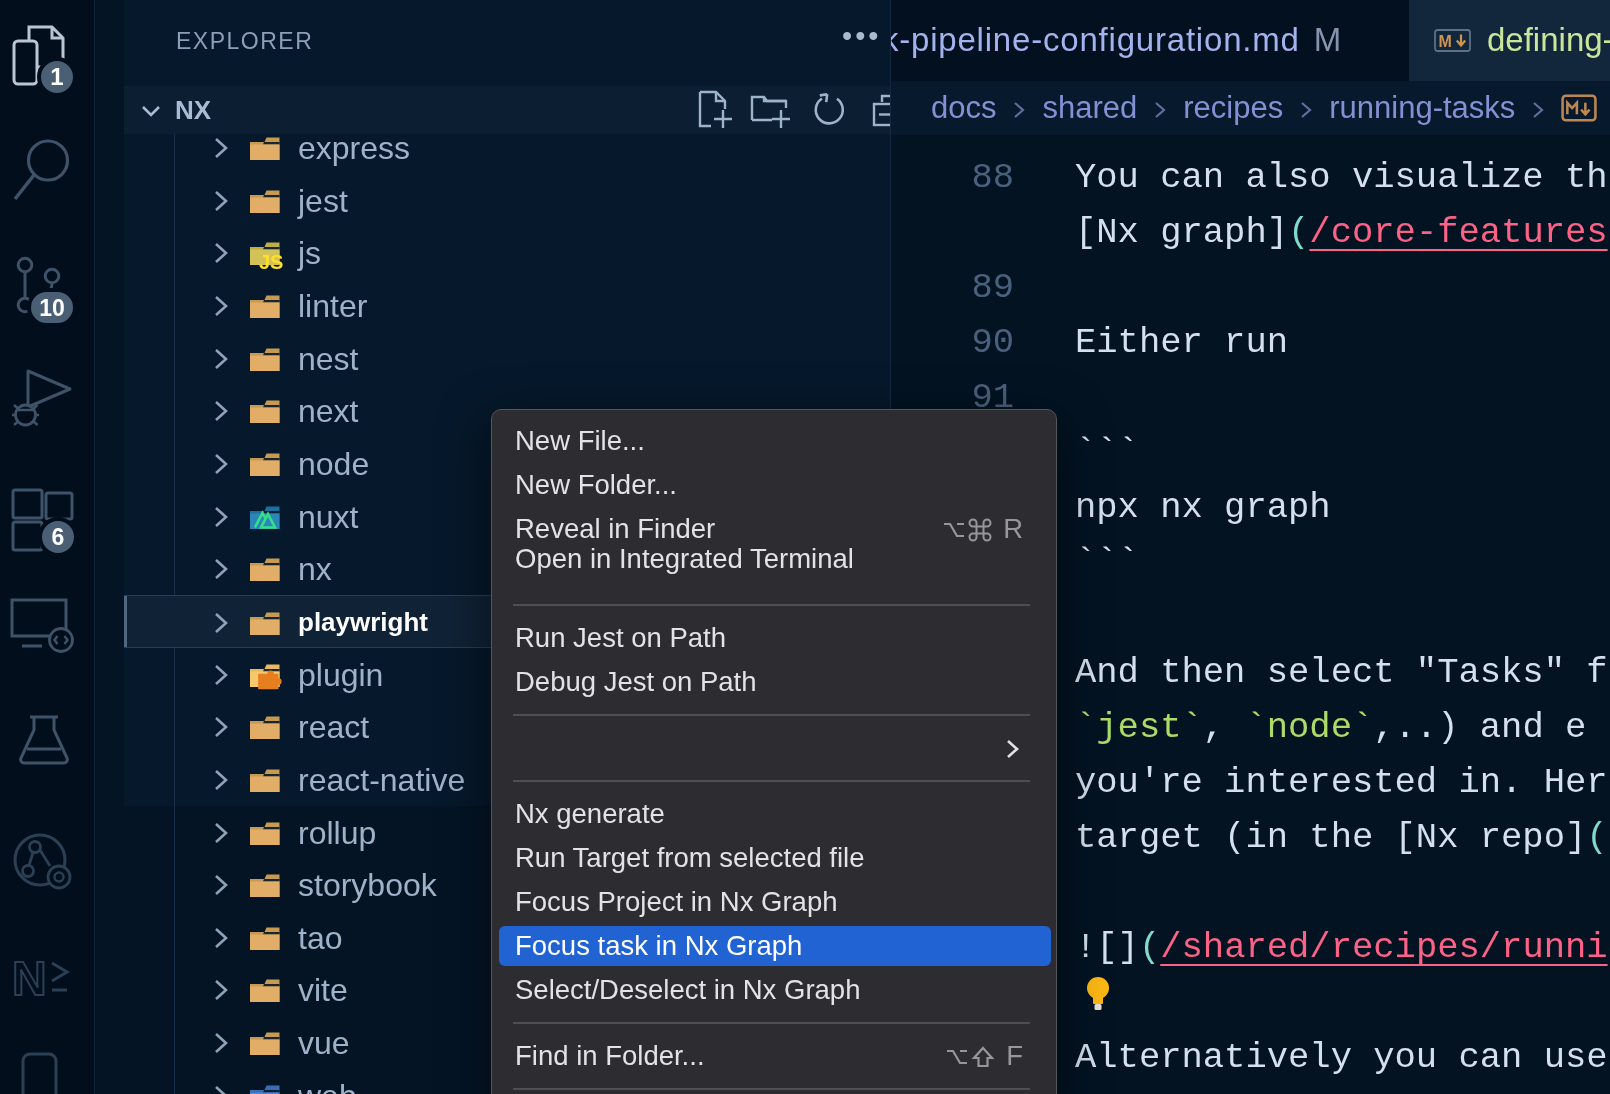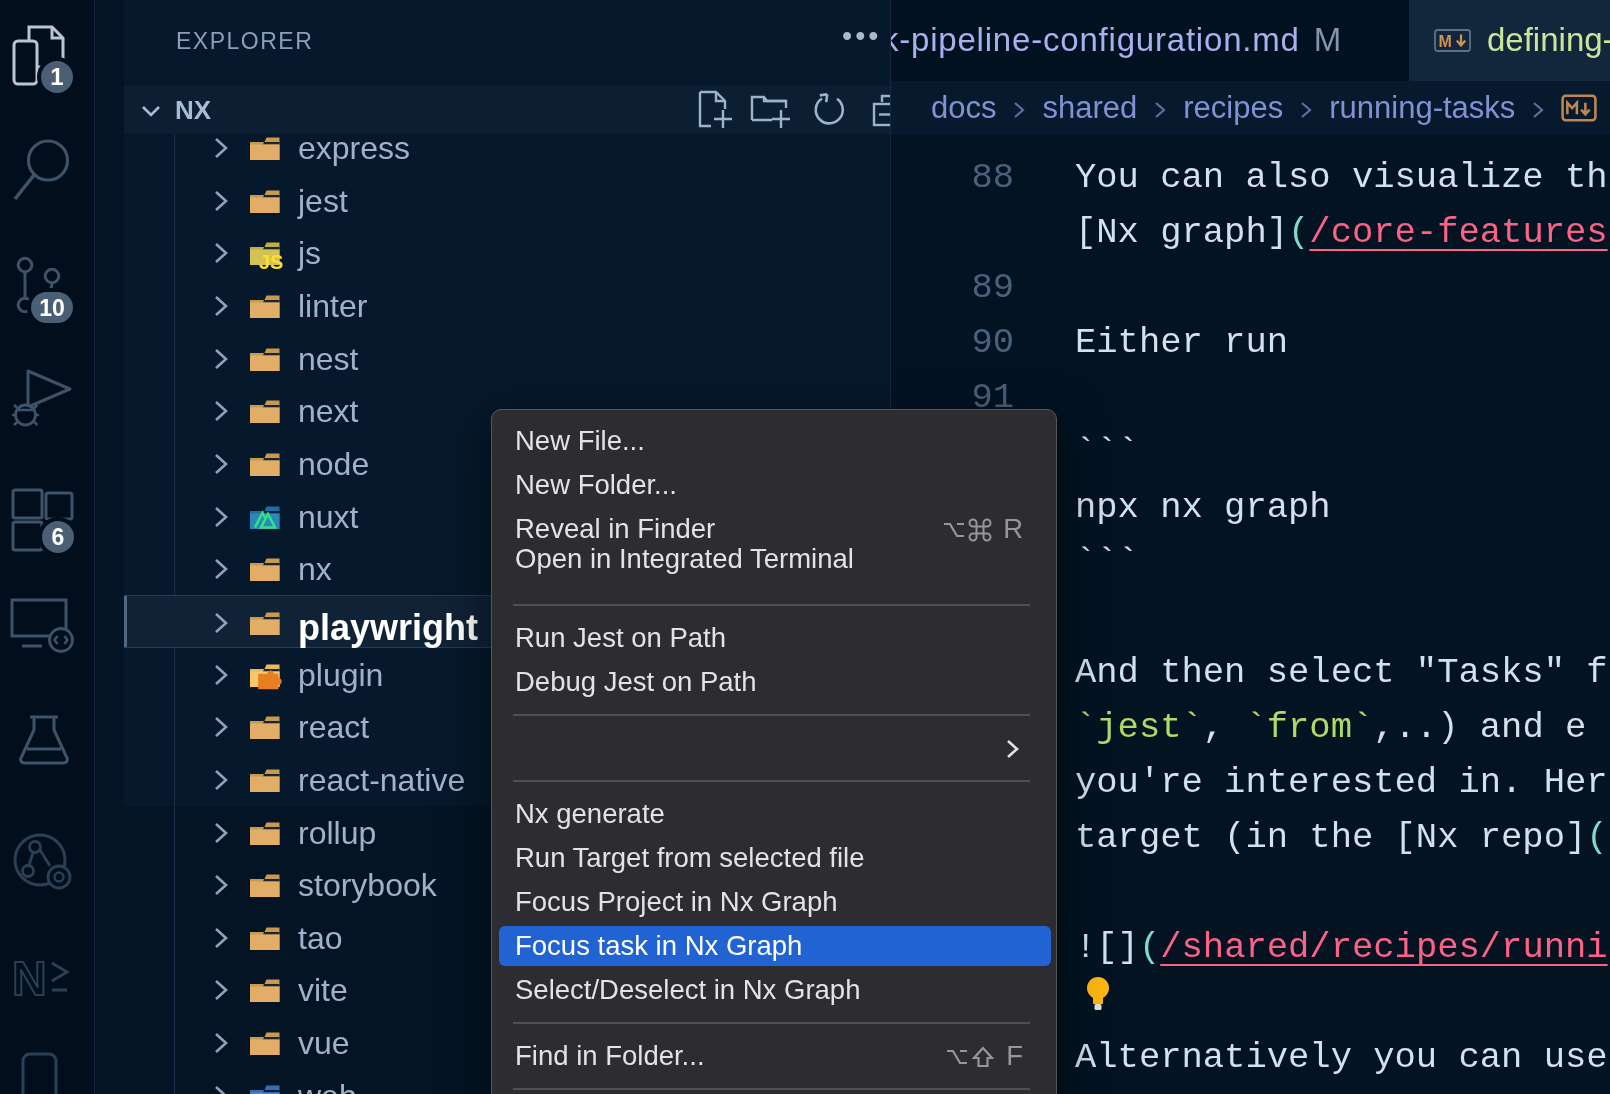--- a/index.html
+++ b/index.html
@@ -235,21 +235,21 @@
     </div>
 <div class="trow sel" style="top:595px">
       <svg class="chev" width="24" height="28" viewBox="0 0 24 28">
         <path d="M7 5 L17 14 L7 23" fill="none" stroke="#8da3bb" stroke-width="2.6"></path>
       </svg>
       <svg class="ficon" width="32" height="27" viewBox="0 0 32 27">
         <path d="M1 26 V8 H15.5 L17.5 3.5 H30.5 V26 Z" fill="#c79a52"></path>
         <path d="M15 8 H30.5 V10.5 H14 Z" fill="#06182b" opacity="0.9"></path>
         <rect x="1" y="10.5" width="29.5" height="15.5" fill="#e2ad67"></rect>
       </svg>
-      <div class="lbl" style="font-weight:bold;font-size:36px;top:11px;">playwright</div>
+      <div class="lbl" style="font-weight:bold;font-size:26px;top:11px;">playwright</div>
     </div>
 <div class="trow" style="top:648px">
       <svg class="chev" width="24" height="28" viewBox="0 0 24 28">
         <path d="M7 5 L17 14 L7 23" fill="none" stroke="#8da3bb" stroke-width="2.6"></path>
       </svg>
       <svg class="ficon" width="32" height="27" viewBox="0 0 32 27" style="overflow:visible">
         <path d="M1 26 V8 H15.5 L17.5 3.5 H30.5 V26 Z" fill="#e9b95d"></path>
         <path d="M15 8 H30.5 V10.5 H14 Z" fill="#06182b" opacity="0.9"></path>
         <rect x="1" y="10.5" width="29.5" height="15.5" fill="#f6c86e"></rect>
         <path d="M9 16 h5 a3.5 3.5 0 1 1 7 0 h5 v5 a3.5 3.5 0 1 1 0 7 v5 h-22 v-17 z" transform="translate(5.5,-2) scale(0.92)" fill="#e87f1e"></path>
@@ -380,21 +380,21 @@
     <pre class="codetext">You can also visualize th
 [Nx graph]<span class="teal">(</span><span class="pinku">/core-features</span>
 
 Either run
 
 ```
 npx nx graph
 ```
 
 And then select "Tasks" f
-<span class="grn">`jest`</span>, <span class="grn">`from`</span>,..) and e
+<span class="grn">`jest`</span>, <span class="grn">`node`</span>,..) and e
 you're interested in. Her
 target (in the [Nx repo]<span class="teal">(</span>
 
 ![]<span class="teal">(</span><span class="pinku">/shared/recipes/runni</span>
 
 Alternatively you can use</pre>
   </div>
 </div>
 <div style="position:absolute;left:1084px;top:975px;"><svg width="30" height="44" viewBox="0 0 30 44">
       <circle cx="14" cy="13" r="11" fill="#fdb813"></circle>

